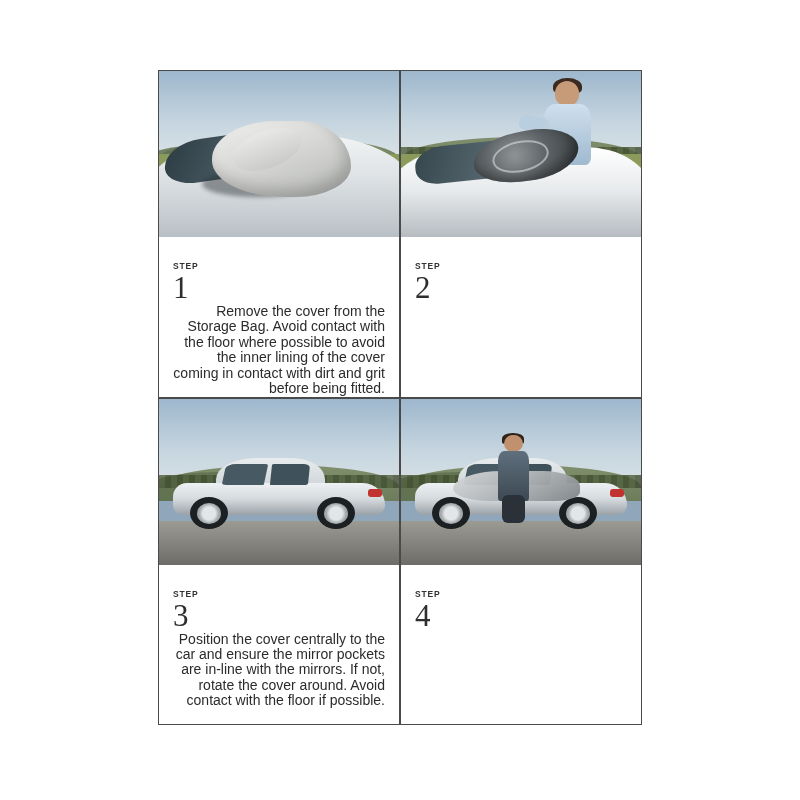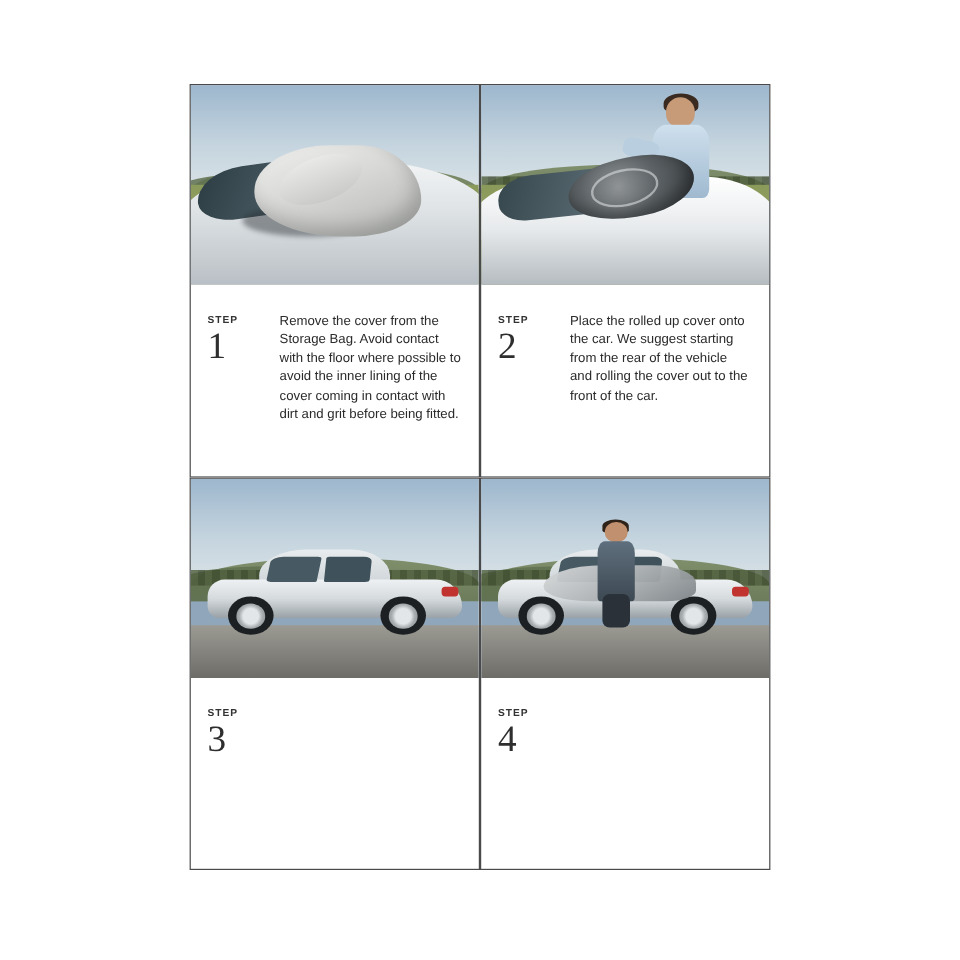--- a/index.html
+++ b/index.html
@@ -41,21 +41,21 @@
     position: relative;
     width: 100%;
     height: 166px;
     overflow: hidden;
     background: #8fa6bb;
     flex: none;
   }
   .caption {
     flex: 1;
     display: flex;
-    flex-direction: row;
+    flex-direction: column;
     padding: 24px 10px 8px 14px;
     box-sizing: border-box;
   }
   .num-block {
     width: 60px;
     flex: none;
     text-align: left;
     color: #3b3b3b;
   }
   .step-word {
@@ -66,24 +66,25 @@
     margin-bottom: 1px;
   }
   .step-num {
     font-size: 31px;
     line-height: 32px;
     color: #2e2e2e;
     font-family: "Liberation Serif", serif;
     font-weight: normal;
   }
   .step-text {
-    font-size: 11px;
+    font-size: 14px;
     line-height: 15.4px;
     color: #2b2b2b;
     padding-right: 4px;
+    text-align: right;
   }
 
   
   .sky {
     position: absolute; left: 0; top: 0; width: 100%; height: 52%;
     background: linear-gradient(#9db7cd 0%, #c3d3de 55%, #d9e2e6 100%);
   }
   .hills {
     position: absolute; left: 0; top: 40%; width: 100%; height: 22%;
     background: linear-gradient(#7f8f6c 0%, #6d7d5b 100%);
@@ -301,21 +302,20 @@
           <div class="p-arm"></div>
         </div>
         <div class="roll2"></div>
         <div class="roll2-swirl"></div>
       </div>
       <div class="caption">
         <div class="num-block">
           <div class="step-word">STEP</div>
           <div class="step-num">2</div>
         </div>
-        <div class="step-text">Place the rolled up cover onto the car. We suggest starting from the rear of the vehicle and rolling the cover out to the front of the car.</div>
       </div>
     </div>
 
     <div class="step-cell">
       <div class="photo">
         <div class="sky"></div>
         <div class="hills"></div>
         <div class="hills2"></div>
         <div class="treeline"></div>
         <div class="gravel"></div>
@@ -331,20 +331,21 @@
           <div class="wheel rear">
               <div class="rim"></div>
             </div>
         </div>
       </div>
       <div class="caption">
         <div class="num-block">
           <div class="step-word">STEP</div>
           <div class="step-num">3</div>
         </div>
+        <div class="step-text">Position the cover centrally to the car and ensure the mirror pockets are in-line with the mirrors. If not, rotate the cover around. Avoid contact with the floor if possible.</div>
       </div>
     </div>
 
     <div class="step-cell">
       <div class="photo">
         <div class="sky"></div>
         <div class="hills"></div>
         <div class="hills2"></div>
         <div class="treeline"></div>
         <div class="gravel"></div>

